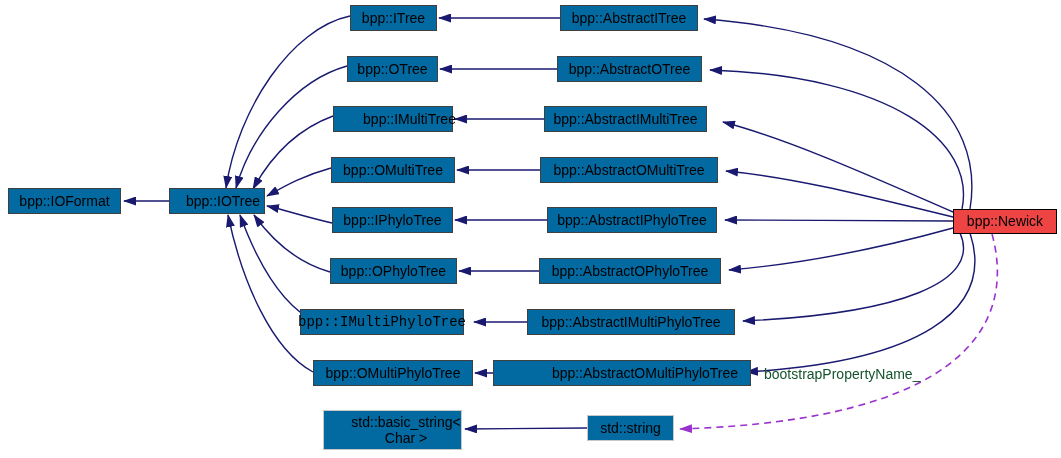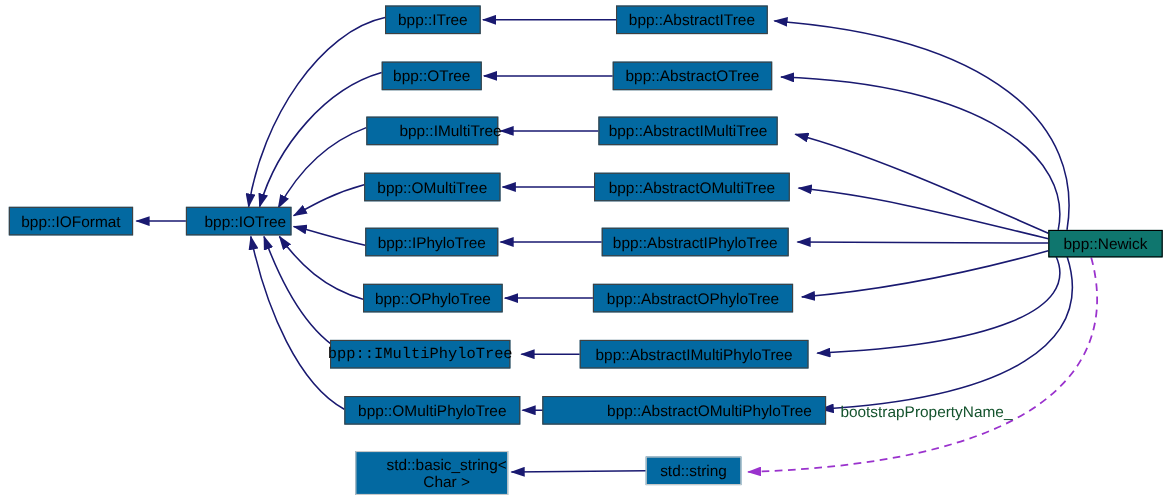--- a/index.html
+++ b/index.html
@@ -31,21 +31,21 @@
     text-align: center;
     white-space: pre-line;
     z-index: 2;
     cursor: pointer;
   }
   .node.external {
     border-color: #c8c8c8;
     cursor: default;
   }
   .node.focus {
-    background: #0f766e;
+    background: #ef4444;
     border-color: #000000;
     cursor: default;
   }
   .edge-label {
     position: absolute;
     color: #14532d;
     font-size: 14px;
     z-index: 2;
     white-space: nowrap;
   }

